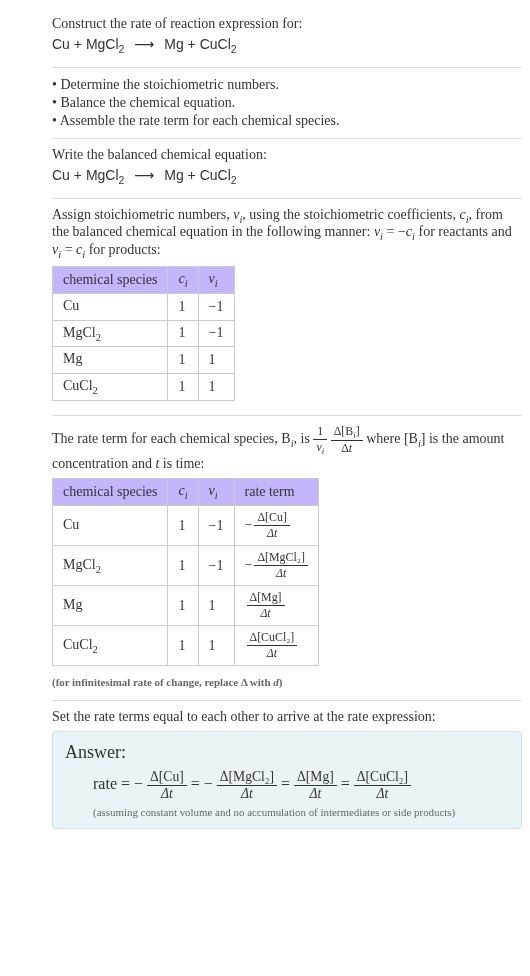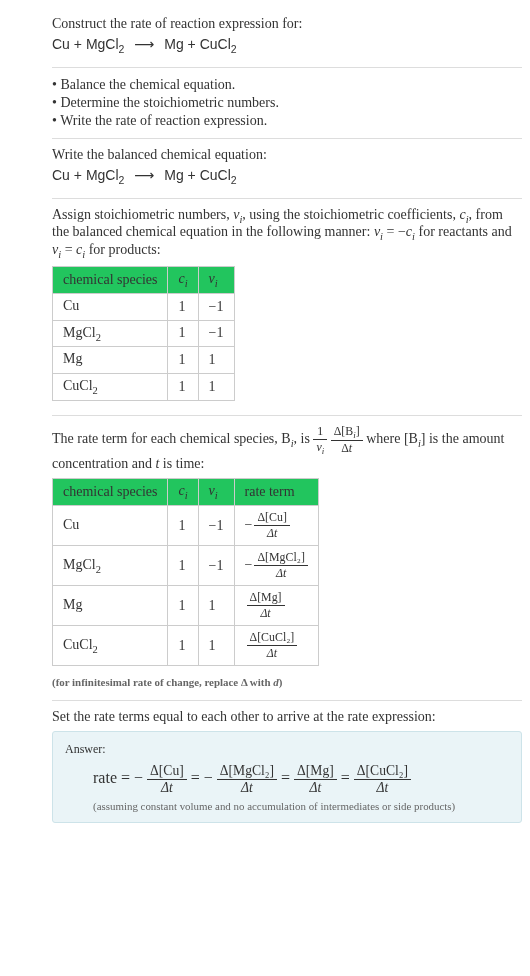--- a/index.html
+++ b/index.html
@@ -34,21 +34,21 @@
     border-collapse: collapse;
     margin: 6px 0;
   }
   table.data th, table.data td {
     border: 1px solid #ccc;
     padding: 4px 10px;
     text-align: left;
     font-weight: normal;
   }
   table.data th {
-    background: #22c55e;
+    background: #c4b5fd;
   }
   .italic { font-style: italic; }
   .frac {
     display: inline-block;
     vertical-align: middle;
     text-align: center;
     font-size: 0.85em;
   }
   .frac .num {
     display: block;
@@ -66,21 +66,21 @@
     font-weight: bold;
   }
   .answer-box {
     background: #eaf4f7;
     border: 1px solid #cde3e9;
     border-radius: 3px;
     padding: 10px 12px;
     margin-top: 6px;
   }
   .answer-label {
-    font-size: 12px;
+    font-size: 18px;
     margin-bottom: 6px;
   }
   .answer-eq {
     padding-left: 28px;
     font-size: 16px;
   }
   .answer-note {
     font-size: 0.78em;
     color: #666;
     padding-left: 28px;
@@ -101,23 +101,23 @@
     <span> + </span>
     <span>MgCl</span><span class="sub">2</span>
     <span class="arrow">⟶</span>
     <span>Mg</span>
     <span> + </span>
     <span>CuCl</span><span class="sub">2</span>
   </div>
 </div>
 
 <div class="section">
+  <div class="plan-item">• Determine the stoichiometric numbers.</div>
   <div class="plan-item">• Balance the chemical equation.</div>
-  <div class="plan-item">• Determine the stoichiometric numbers.</div>
-  <div class="plan-item">• Write the rate of reaction expression.</div>
+  <div class="plan-item">• Assemble the rate term for each chemical species.</div>
 </div>
 
 <div class="section">
   <div>Write the balanced chemical equation:</div>
   <div class="equation">
     <span>Cu</span>
     <span> + </span>
     <span>MgCl</span><span class="sub">2</span>
     <span class="arrow">⟶</span>
     <span>Mg</span>

